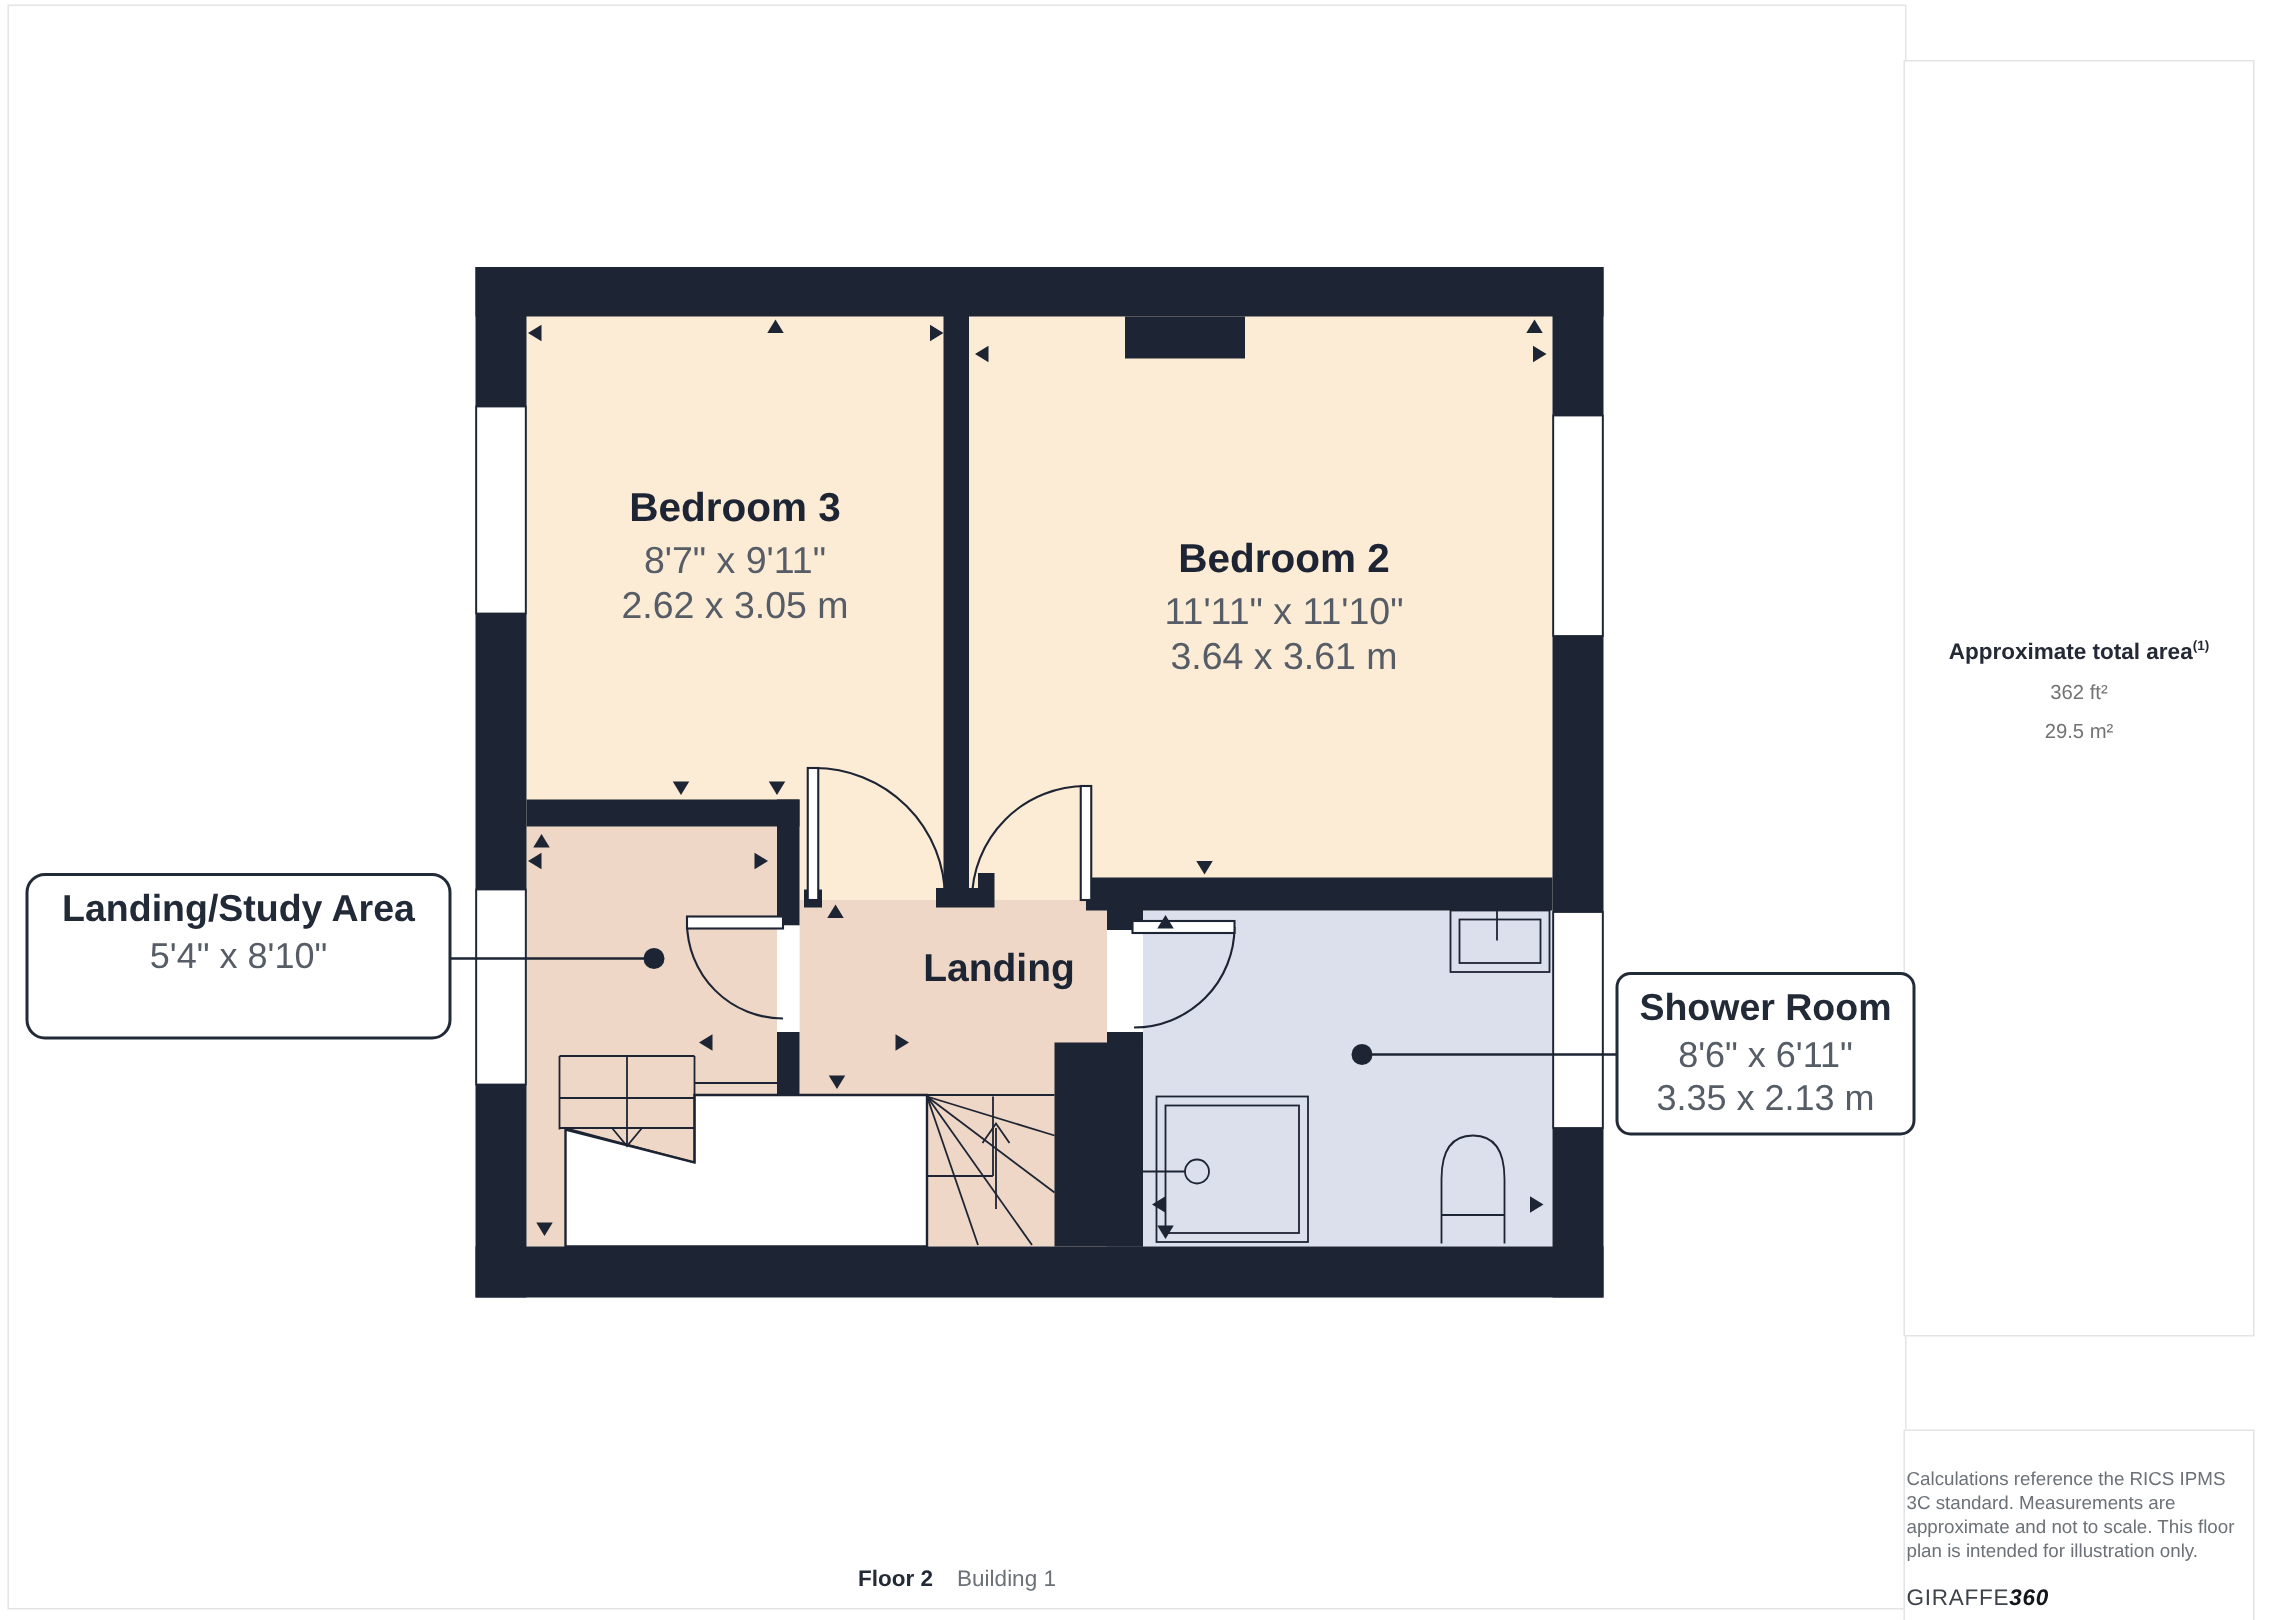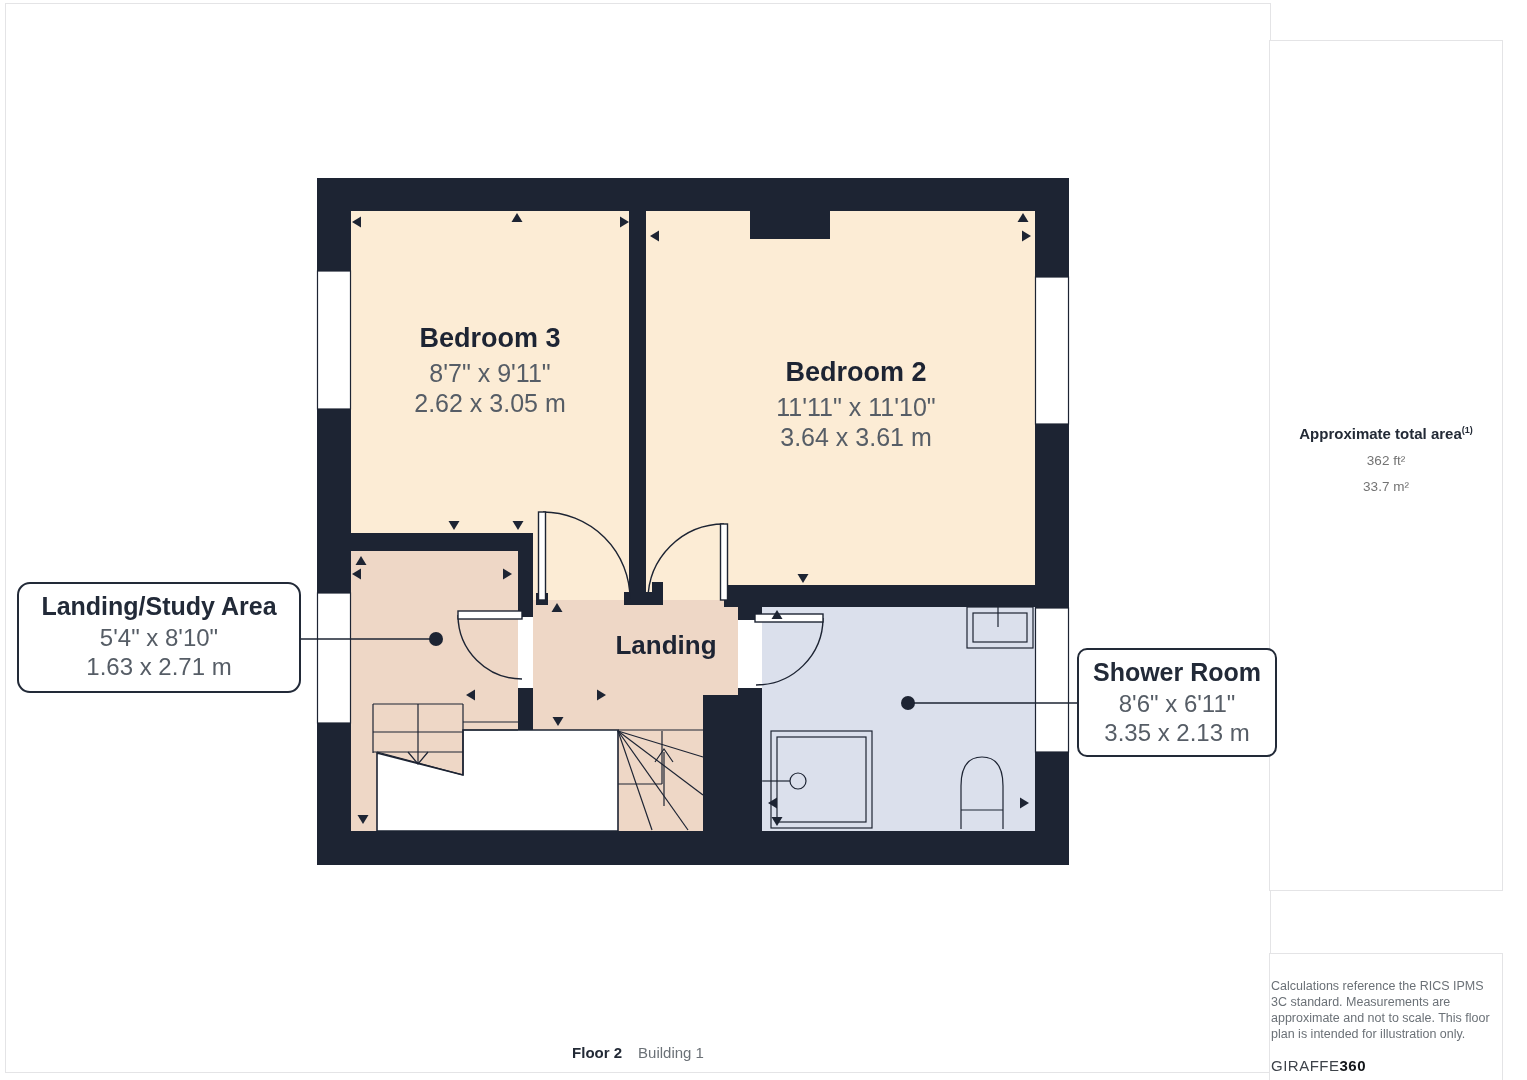--- a/index.html
+++ b/index.html
@@ -48,21 +48,21 @@
   #sb-top{top:0;height:851px;}
   #sb-note{top:852px;height:58px;display:flex;align-items:center;justify-content:center;
            font-size:13px;color:#6b7177;}
   #sb-disclaimer{top:913px;height:157px;text-align:left;font-size:12.5px;color:#6b7177;
                  line-height:16px;padding:24px 1px 0;}
   .area-block{position:absolute;top:384px;left:0;right:0;text-align:center;}
   .area-title{font-size:15px;font-weight:700;color:#232a36;}
   .area-title sup{font-size:9px;font-weight:700;}
   .area-val{font-size:13.5px;color:#737373;margin-top:11px;}
   .logo{margin-top:16px;font-size:15px;color:#3e434a;letter-spacing:.5px;}
-  .logo b{color:#121519;font-weight:700;}
+  .logo b{color:#121519;font-weight:700;font-style:italic;}
 </style>
 </head>
 <body>
 
 <div id="main-panel" class="panel"></div>
 
 <svg id="plan-svg" viewBox="0 0 1527 1080">
 
   <g>
     <rect class="f-cream" x="351" y="210" width="279" height="390"></rect>
@@ -214,37 +214,36 @@
     <text class="room-name" x="856" y="381">Bedroom 2</text>
     <text class="room-dim" x="856" y="416">11'11" x 11'10"</text>
     <text class="room-dim" x="856" y="446">3.64 x 3.61 m</text>
     <text class="room-name-sm" x="666" y="654">Landing</text>
   </g>
 </svg>
 
 <div id="callout-study" class="callout">
   <div class="callout-title">Landing/Study Area</div>
   <div class="callout-dim">5'4" x 8'10"</div>
-  <div class="callout-dim">1.63 x 2.71 m</div>
 </div>
 <div id="callout-shower" class="callout">
   <div class="callout-title">Shower Room</div>
   <div class="callout-dim">8'6" x 6'11"</div>
   <div class="callout-dim">3.35 x 2.13 m</div>
 </div>
 
 <div id="plan-footer">
   <span class="floor">Floor 2</span><span class="building">Building 1</span>
 </div>
 
 <div id="sidebar" class="panel">
   <div id="sb-top" class="sb-section">
     <div class="area-block">
       <div class="area-title"><span>Approximate total area</span><sup>(1)</sup></div>
       <div class="area-val">362 ft²</div>
-      <div class="area-val">33.7 m²</div>
+      <div class="area-val">29.5 m²</div>
     </div>
   </div>
   <div id="sb-disclaimer" class="sb-section">
     <span>Calculations reference the RICS IPMS 3C standard. Measurements are approximate and not to scale. This floor plan is intended for illustration only.</span>
     <div class="logo"><span>GIRAFFE</span><b>360</b></div>
   </div>
 </div>
 
 </body></html>

